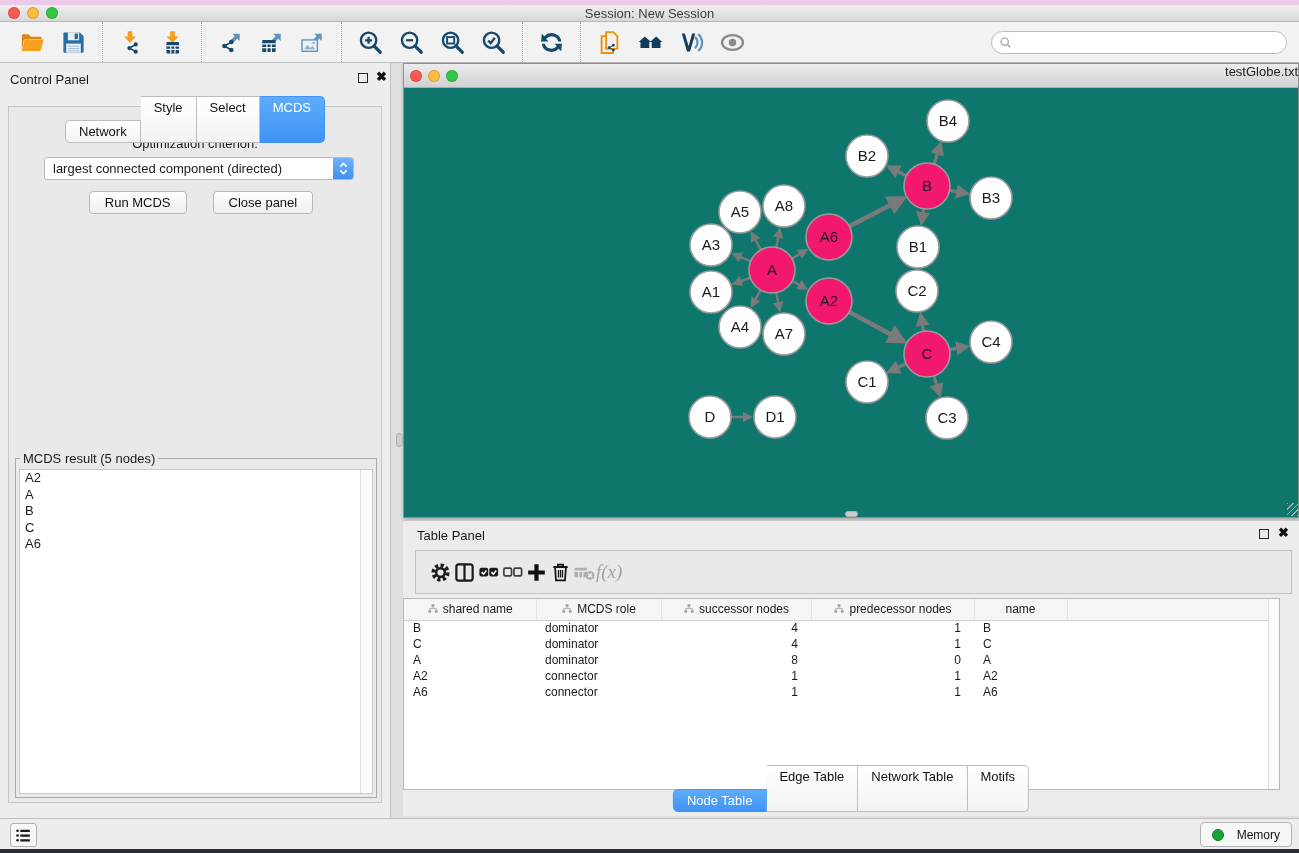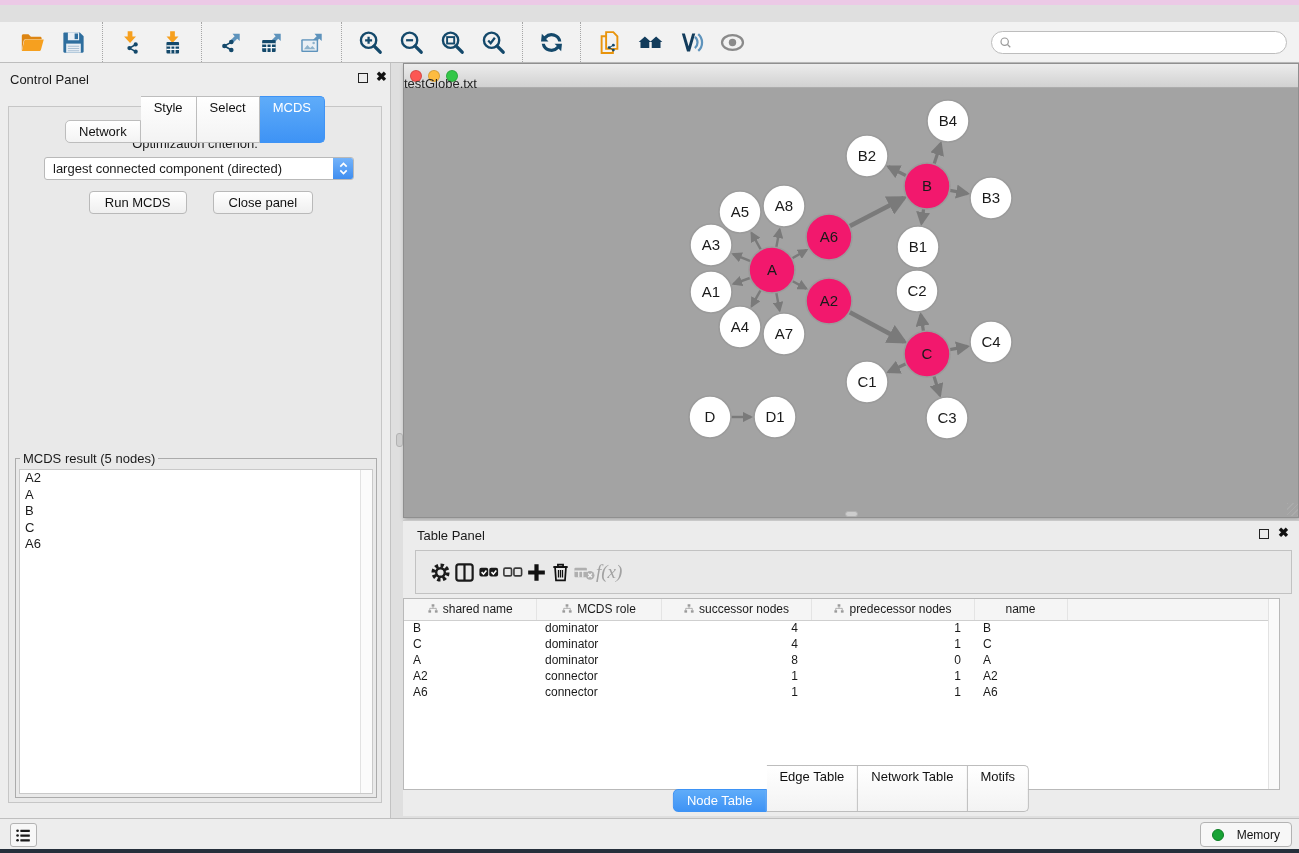--- a/index.html
+++ b/index.html
@@ -66,24 +66,24 @@
                border:1px solid #C9C9C9; overflow:hidden; }
   .mcds-item { font-size:13px; line-height:16.5px; padding-left:5px; }
   .mcds-track { position:absolute; right:0; top:0; bottom:0; width:12px; background:#FBFBFB;
                 border-left:1px solid #E2E2E2; }
 
   
   .network-window { left:403px; top:63px; width:896px; height:455px; background:#fff;
                     border:1px solid #8F8F8F; box-shadow:1px 2px 4px rgba(0,0,0,.25); }
   .nw-titlebar { position:absolute; left:0; top:0; right:0; height:24px;
                  background:linear-gradient(#ECECEC,#D1D1D1); border-bottom:1px solid #ACACAC; }
-  .nw-titlebar .title { position:absolute; left:0; right:0; top:12px; text-align:left;
+  .nw-titlebar .title { position:absolute; left:0; right:0; top:0; text-align:right;
                         font-size:13px; color:#222; }
   .nw-lights { position:absolute; left:6px; top:6px; display:flex; gap:6px; }
-  .nw-canvas { position:absolute; left:0; top:24px; right:0; bottom:0; background:#a3a3a3; }
+  .nw-canvas { position:absolute; left:0; top:24px; right:0; bottom:0; background:#0f766e; }
   .nw-vthumb { left:396px; top:433px; width:7px; height:14px; background:#CDCDCD;
                border:1px solid #B2B2B2; border-radius:3px; }
   .nw-hthumb { left:845px; top:511px; width:13px; height:6px; background:#CDCDCD;
                border:1px solid #B2B2B2; border-radius:3px; }
   .nw-resize { left:1287px; top:503px; width:11px; height:13px;
                background:repeating-linear-gradient(135deg,#ABABAB 0 1px,transparent 1px 4px); }
 
   
   .table-panel { left:403px; top:520px; width:896px; height:296px; background:#ECECEC;
                  border-top:1px solid #C8C8C8; }
@@ -118,20 +118,28 @@
   .memory-label { font-size:12px; color:#111; }
   .bottom-strip { left:0; top:849px; width:100%; height:4px; background:#252F3B; }
 </style>
 </head>
 <body>
 
 <div class="app">
 
   <div class="abs top-strip"></div>
 
+  <div class="abs titlebar">
+    <div class="lights">
+      <div class="light red"></div>
+      <div class="light yellow"></div>
+      <div class="light green"></div>
+    </div>
+    <div class="title">Session: New Session</div>
+  </div>
 
   <div class="abs toolbar">
     <div id="tb-groups" style="display:flex;align-self:stretch;">
         <div class="tb-group">
           <button class="tb-btn">
             <svg viewBox="0 0 24 24" width="27" height="27">
               <path d="M2.5 19.5V6c0-.8.6-1.4 1.4-1.4h4.5l2.2 2.3h8.2c.8 0 1.3.5 1.3 1.3v1H6c-.9 0-1.7.6-1.9 1.5z" fill="#DD8512"></path>
               <path d="M4.6 10.6c.2-.7.8-1.2 1.5-1.2h15.9l-2.5 9c-.2.7-.8 1.1-1.5 1.1H2.6z" fill="#F6A01F"></path>
             </svg>
           </button>

